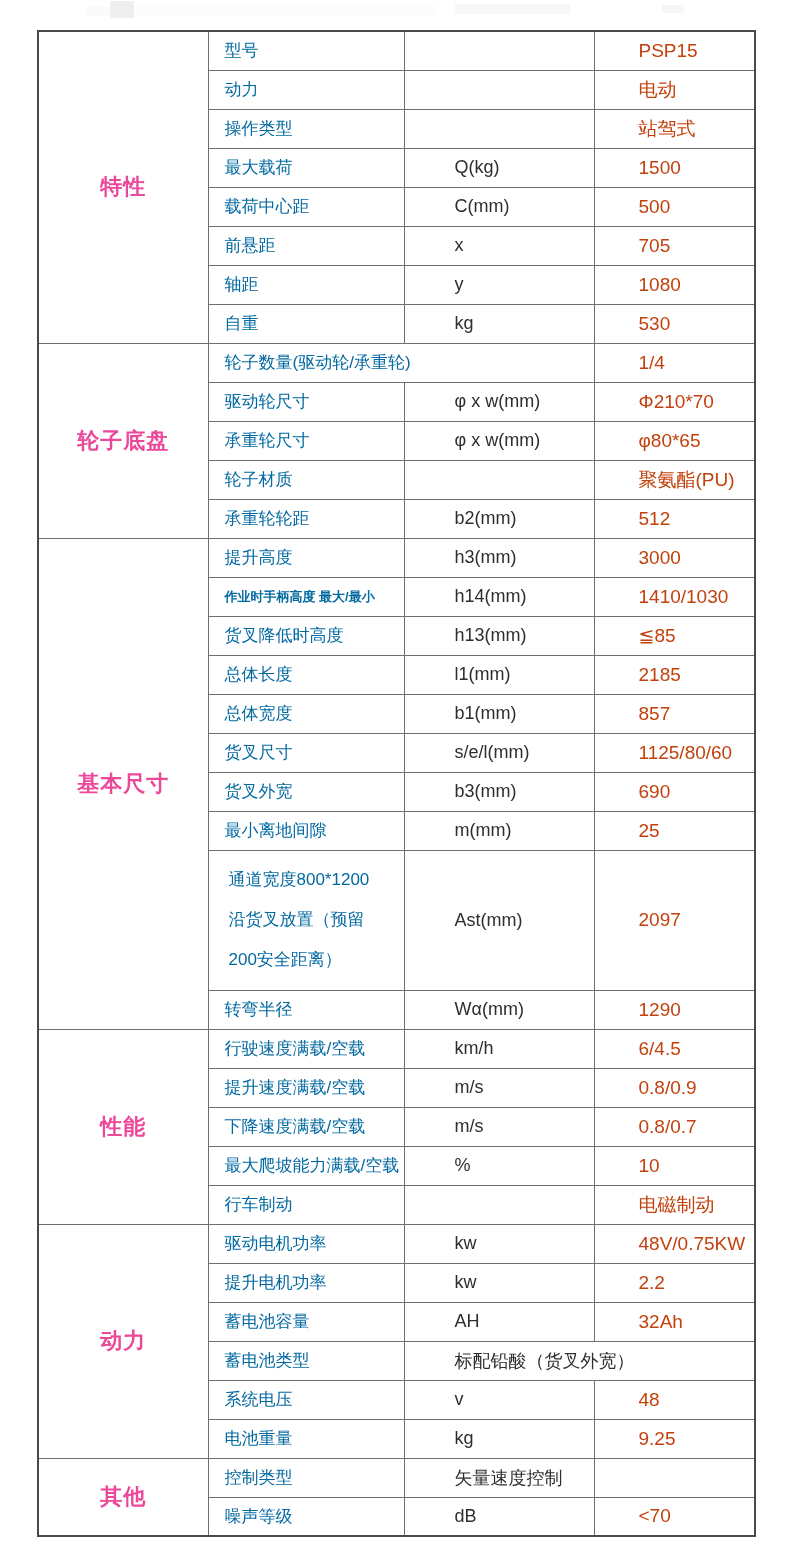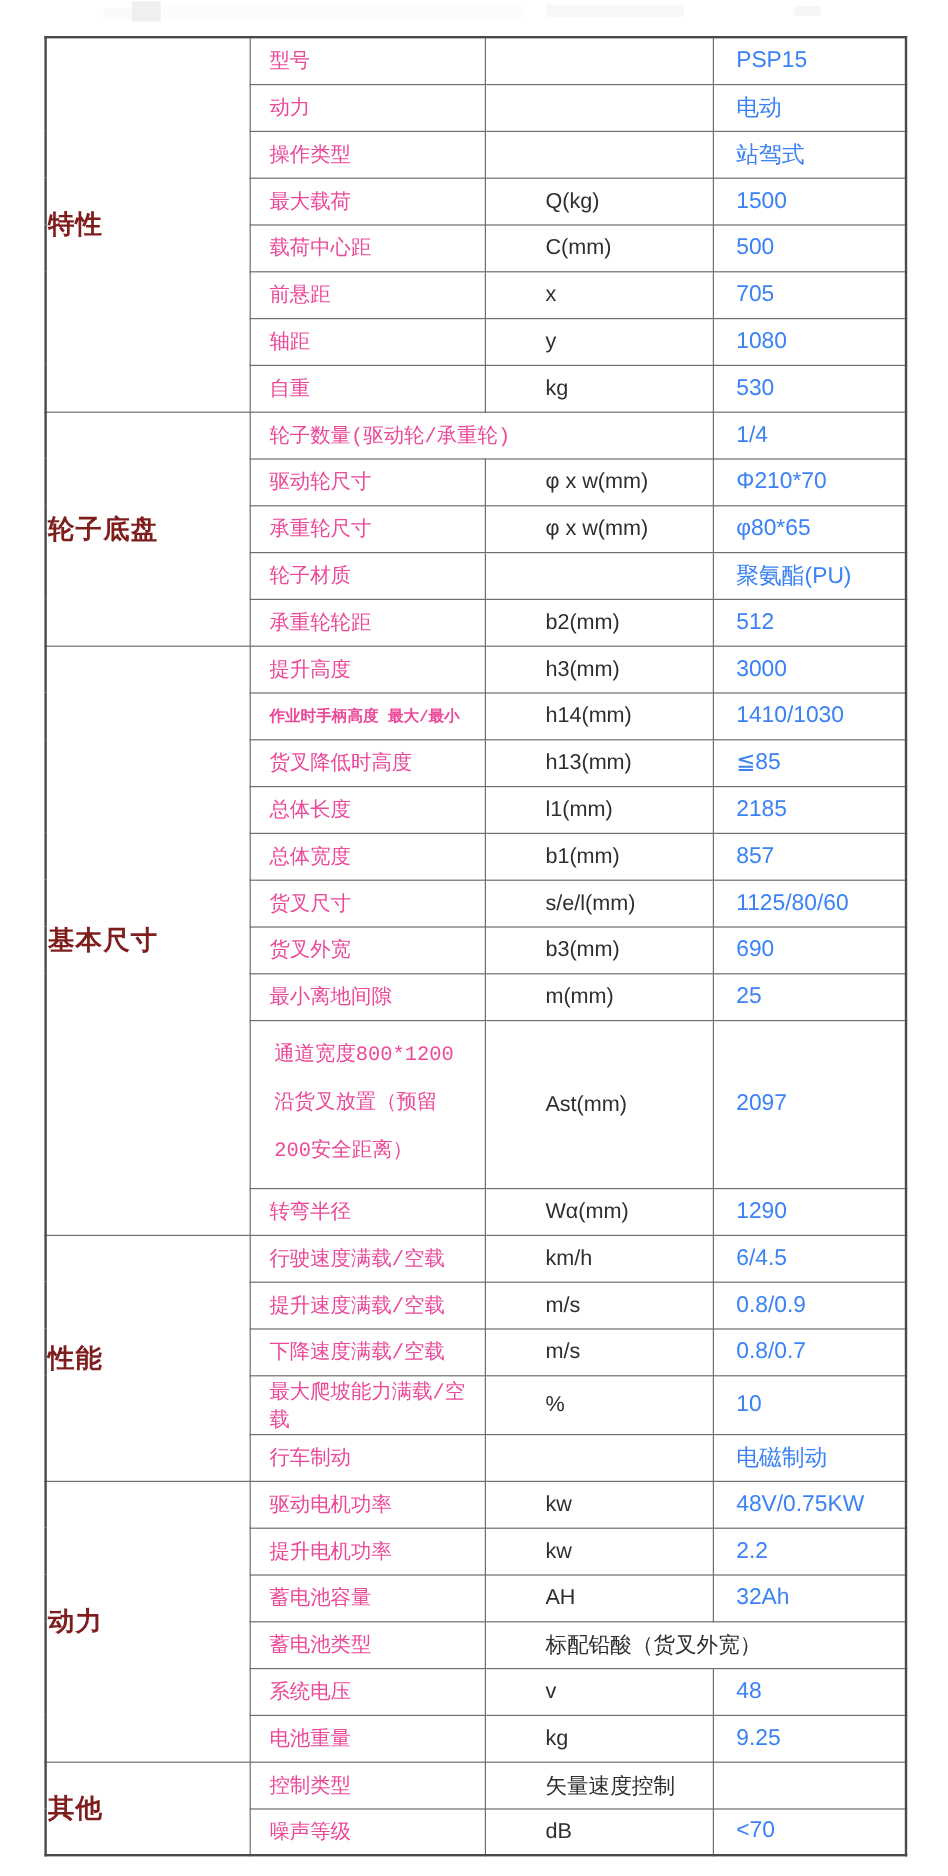--- a/index.html
+++ b/index.html
@@ -22,29 +22,29 @@
     border:2px solid #4a4a4a;
   }
   .spec td{
     border:1px solid #6e6e6e;
     vertical-align:middle;
     overflow:hidden;
   }
   tr.row{height:39px;}
   tr.row-tall{height:140px;}
   td.cat{
-    text-align:left;font-size:22px;font-weight:600;color:#7f1d1d;
+    text-align:center;font-size:22px;font-weight:600;color:#ec4899;
     letter-spacing:1px;
     margin-top:20px;
   }
-  td.lbl{font-size:17px;font-weight:500;padding-left:16px;color:#ec4899;font-family:Liberation Mono, monospace;}
+  td.lbl{font-size:17px;font-weight:500;padding-left:16px;color:#0369a1;}
   td.lbl.small{font-size:13px;font-weight:600;}
   td.lbl.tall{white-space:pre-line;line-height:40px;padding-left:20px;}
   td.unit{font-size:18px;padding-left:50px;color:#2e2e2e;margin-left:44px;}
-  td.val{font-size:19px;padding-left:19px;color:#3b82f6;margin-top:42px;}
+  td.val{font-size:19px;padding-left:44px;color:#c2410c;margin-top:42px;}
 </style>
 </head>
 <body>
 
 <div class="artifact a2"></div>
 <div class="artifact a3"></div>
 <div class="artifact a4"></div>
 <div class="artifact a5"></div>
 <div class="artifact a1"></div>
 

